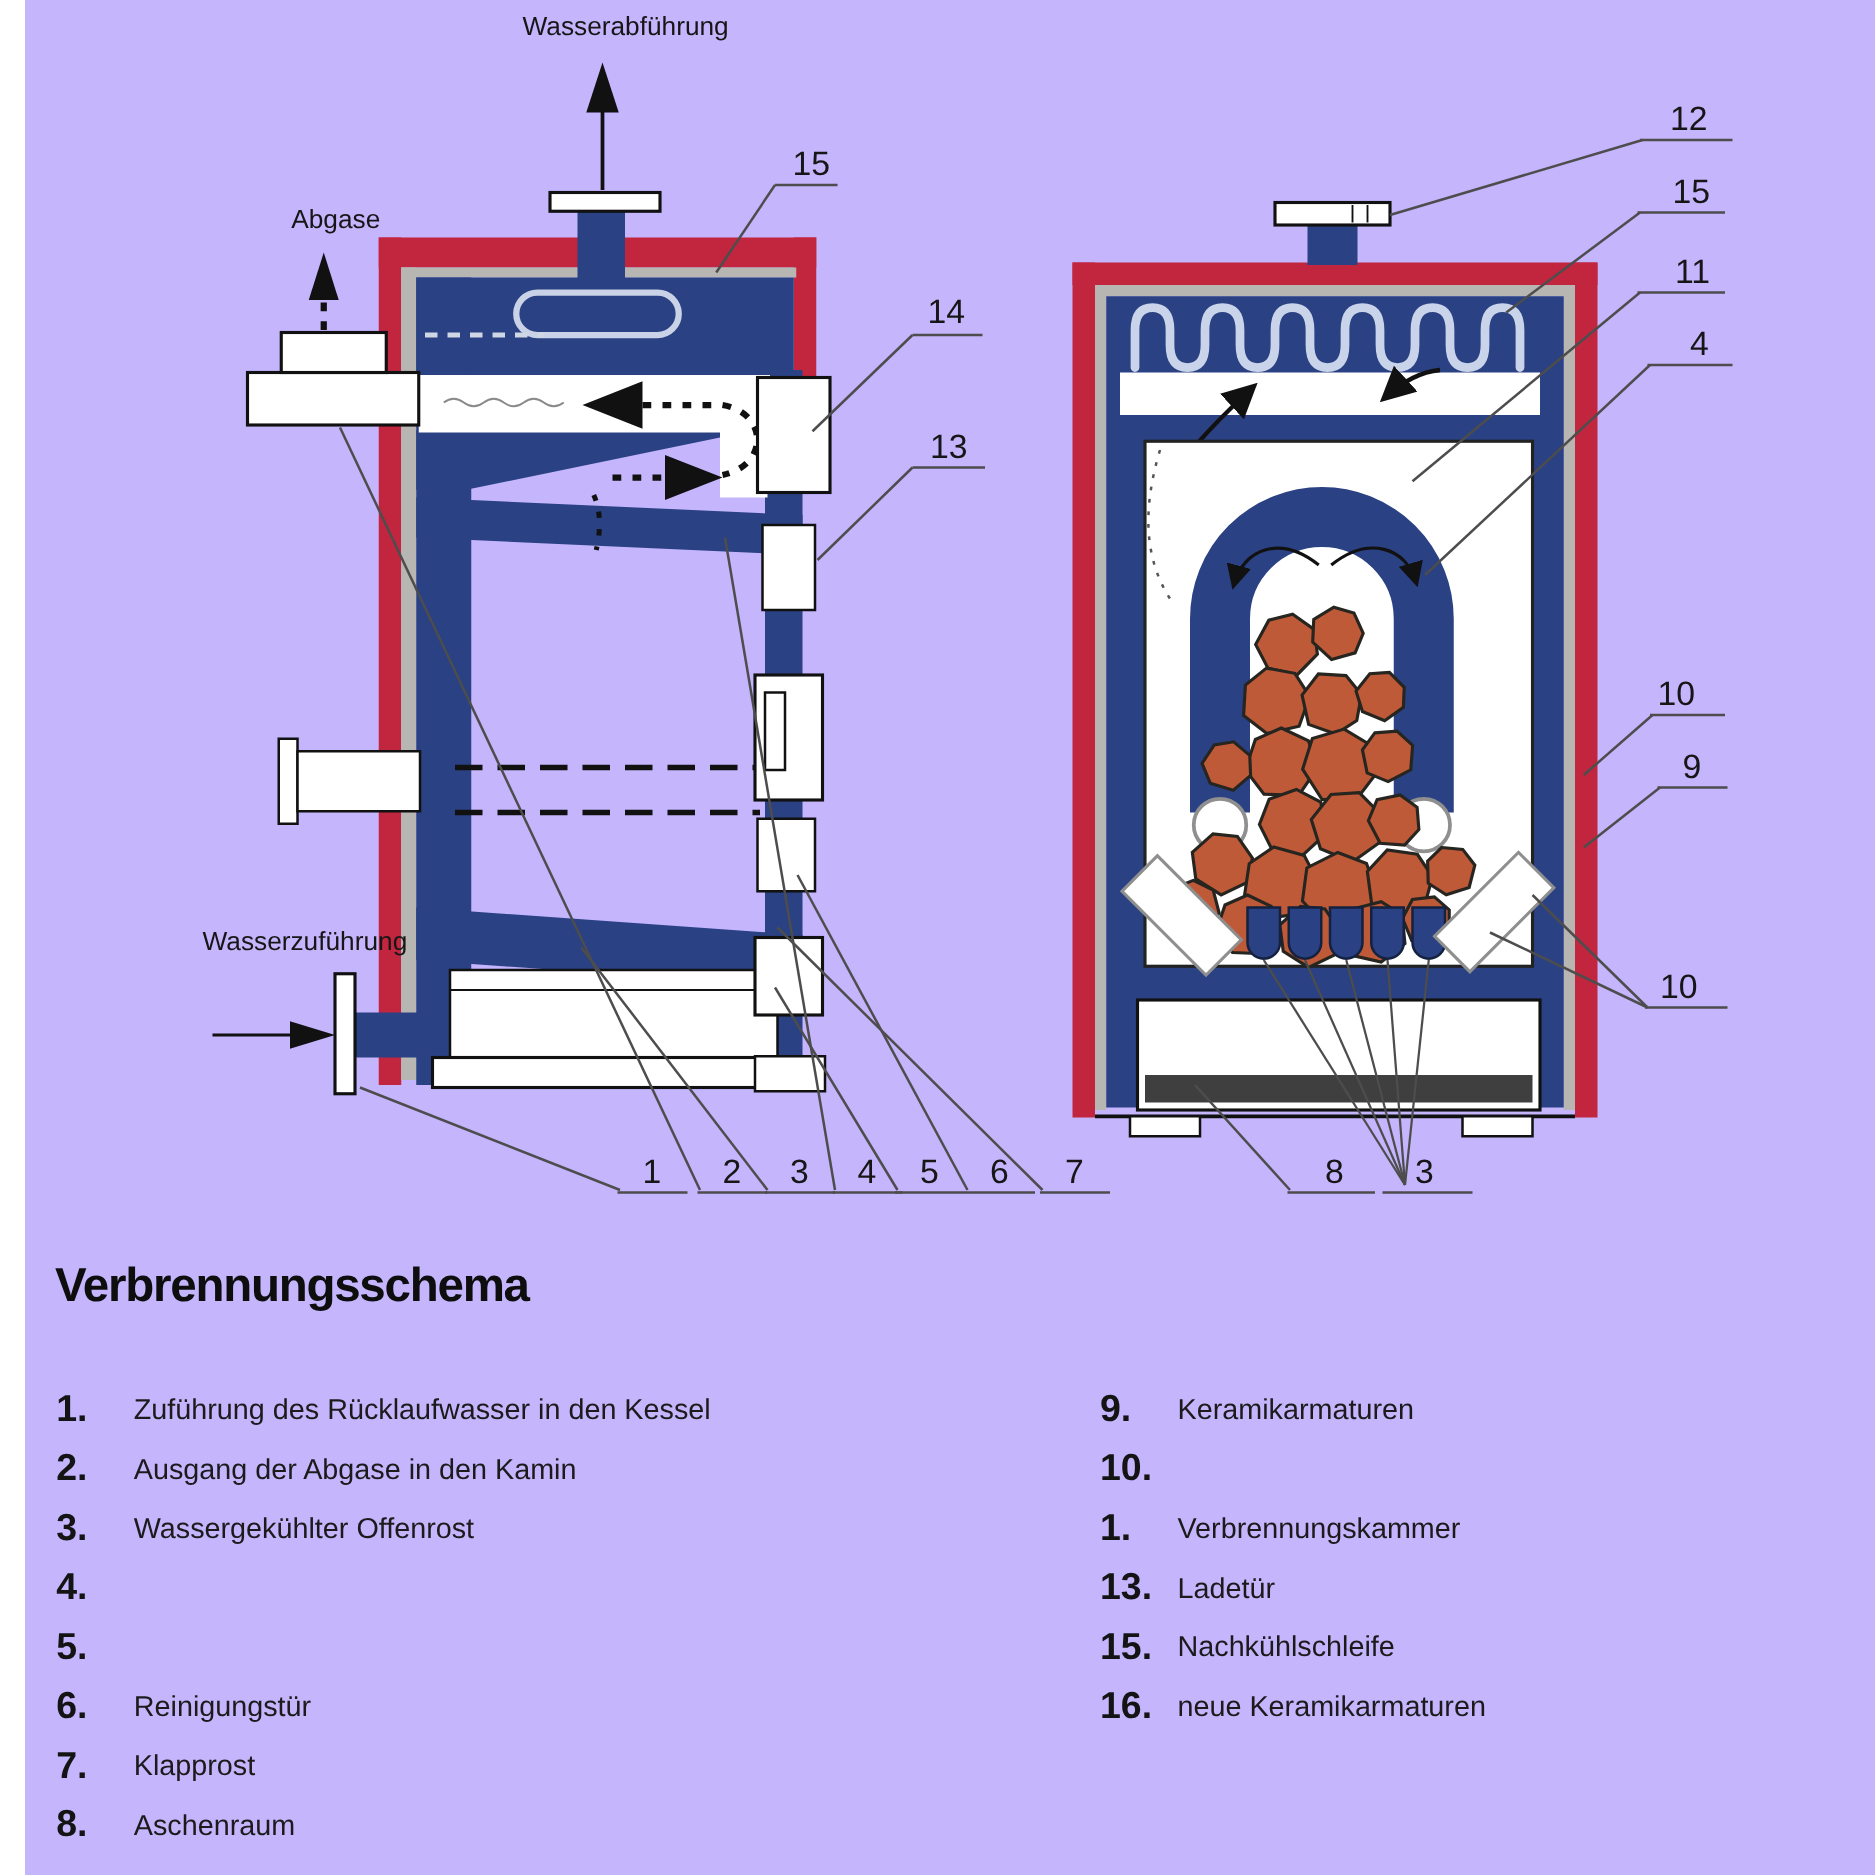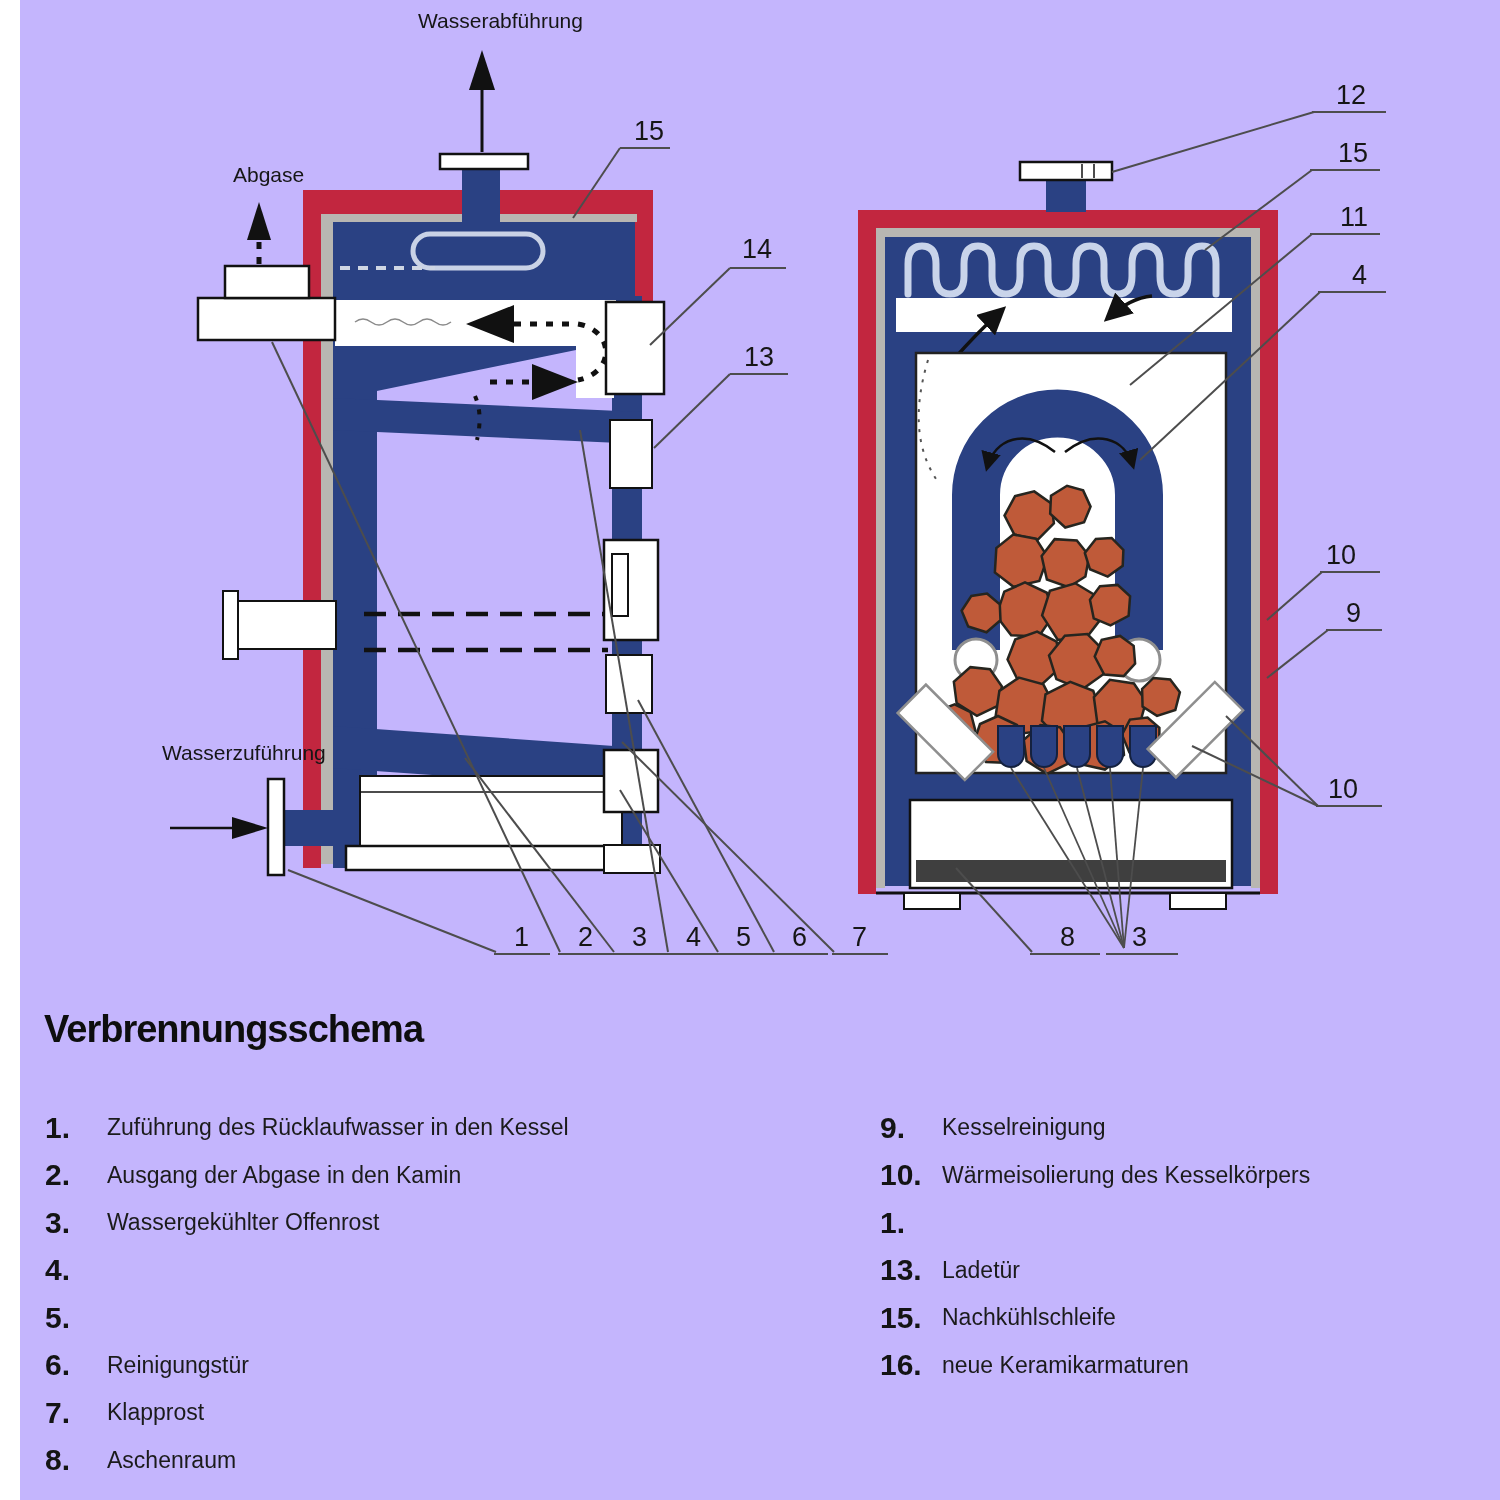--- a/index.html
+++ b/index.html
@@ -315,28 +315,28 @@
       </div>
   <div class="lrow">
         <span class="ln">8.</span>
         <span class="lt">Aschenraum</span>
       </div>
 </div>
 
 <div class="legend-col right">
   <div class="lrow">
         <span class="ln">9.</span>
-        <span class="lt">Kesselreinigung</span>
+        <span class="lt">Keramikarmaturen</span>
       </div>
   <div class="lrow">
         <span class="ln">10.</span>
-        <span class="lt">Wärmeisolierung des Kesselkörpers</span>
       </div>
   <div class="lrow">
         <span class="ln">1.</span>
+        <span class="lt">Verbrennungskammer</span>
       </div>
   <div class="lrow">
         <span class="ln">13.</span>
         <span class="lt">Ladetür</span>
       </div>
   <div class="lrow">
         <span class="ln">15.</span>
         <span class="lt">Nachkühlschleife</span>
       </div>
   <div class="lrow">

